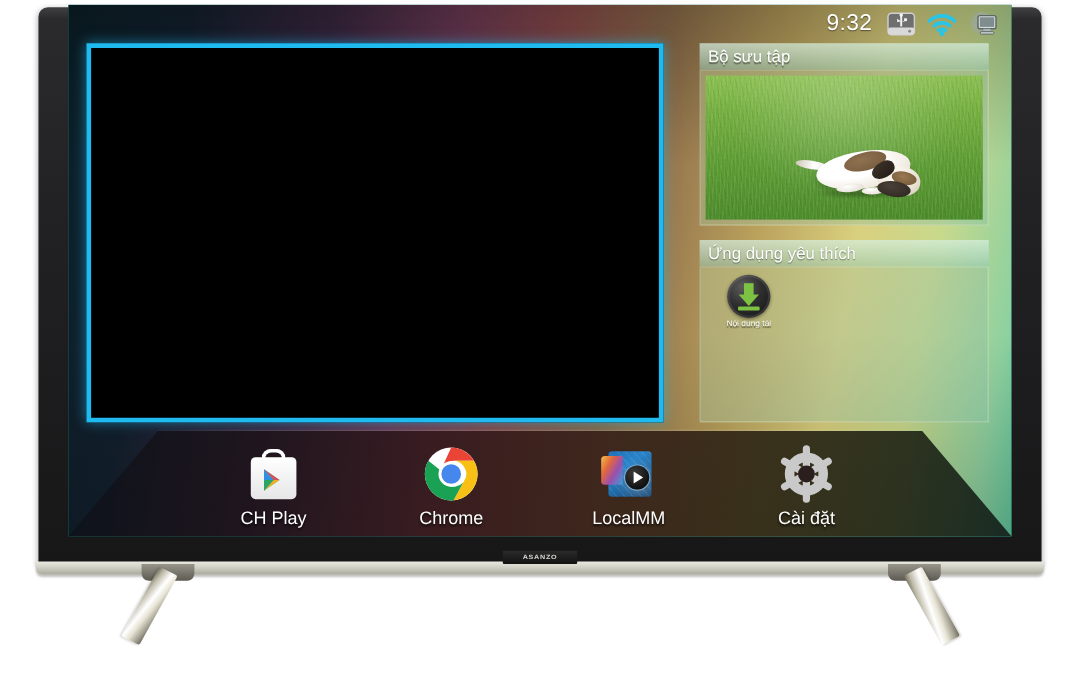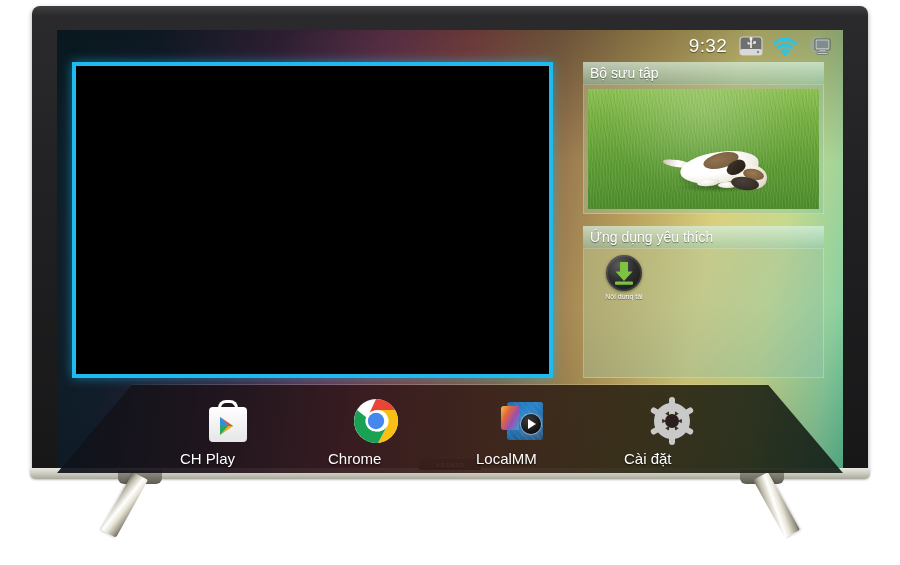--- a/index.html
+++ b/index.html
@@ -97,21 +97,21 @@
     background: linear-gradient(180deg, #97948a, #5d5a51);
     border-radius: 0 0 6px 6px;
   }
   .leg-hub.l { left: 118px; }
   .leg-hub.r { left: 740px; }
 
   
   .screen {
     position: absolute;
     left: 57px;
-    top: 30px;
+    top: 4px;
     width: 786px;
     height: 443px;
     overflow: hidden;
     background: #0f766e;
   }
 
   
   .home-bg {
     position: absolute;
     inset: 0;
@@ -363,21 +363,21 @@
     position: absolute;
     left: 0; bottom: 6px;
     width: 100%;
     display: flex;
     justify-content: center;
     align-items: flex-end;
     gap: 52px;
   }
   .dock-item {
     width: 96px;
-    text-align: left;
+    text-align: center;
     cursor: pointer;
   }
   .dock-icon {
     width: 46px; height: 46px;
     margin: 0 auto 6px auto;
     position: relative;
   }
   .dock-label {
     color: #ffffff;
     font-size: 15px;

